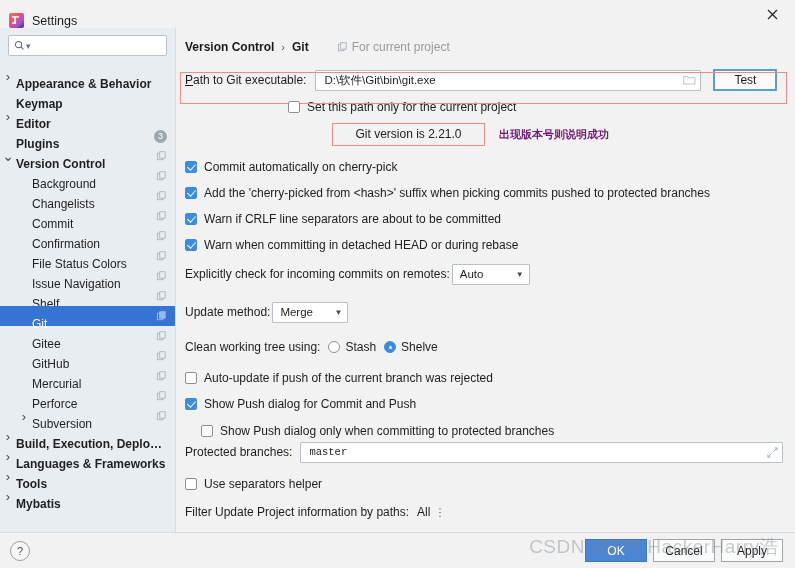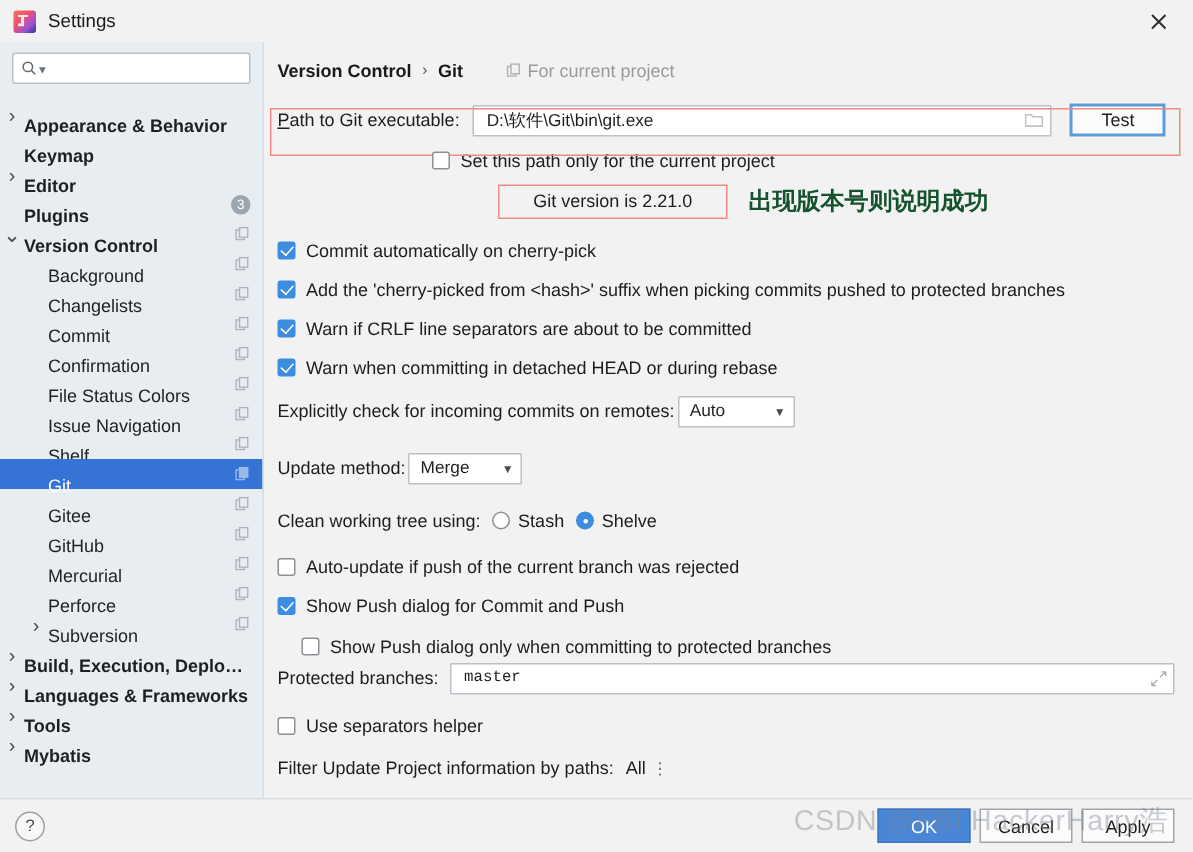--- a/index.html
+++ b/index.html
@@ -12,21 +12,21 @@
     color: #1f1f1f;
     background: #f2f2f2;
     overflow: hidden;
     position: relative;
   }
   
   .titlebar {
     height: 28px;
     background: #f2f2f2;
     display: flex;
-    align-items: center;
+    align-items: flex-end;
     padding: 0 0 0 9px;
     position: relative;
   }
   .app-icon {
     width: 15px; height: 15px;
     margin-right: 8px;
     border-radius: 2px;
     background: linear-gradient(135deg,#f27361 0%, #f24f6d 38%, #9b55d6 70%, #2d3091 100%);
     position: relative;
     flex: none;
@@ -242,22 +242,22 @@
   .gitver-box {
     border: 1px solid #ef8b84;
     padding: 3px 14px 4px 14px;
     font-size: 12px;
     color: #1d1d1d;
     box-sizing: border-box;
     min-width: 153px;
     text-align: center;
   }
   .annot {
-    color: #14532d;
-    font-size: 16px;
+    color: #701a75;
+    font-size: 11px;
     font-weight: bold;
     white-space: nowrap;
   }
 
   .combo {
     height: 21px;
     background: #fff;
     border: 1px solid #b9c0c7;
     border-radius: 1px;
     display: inline-flex;

